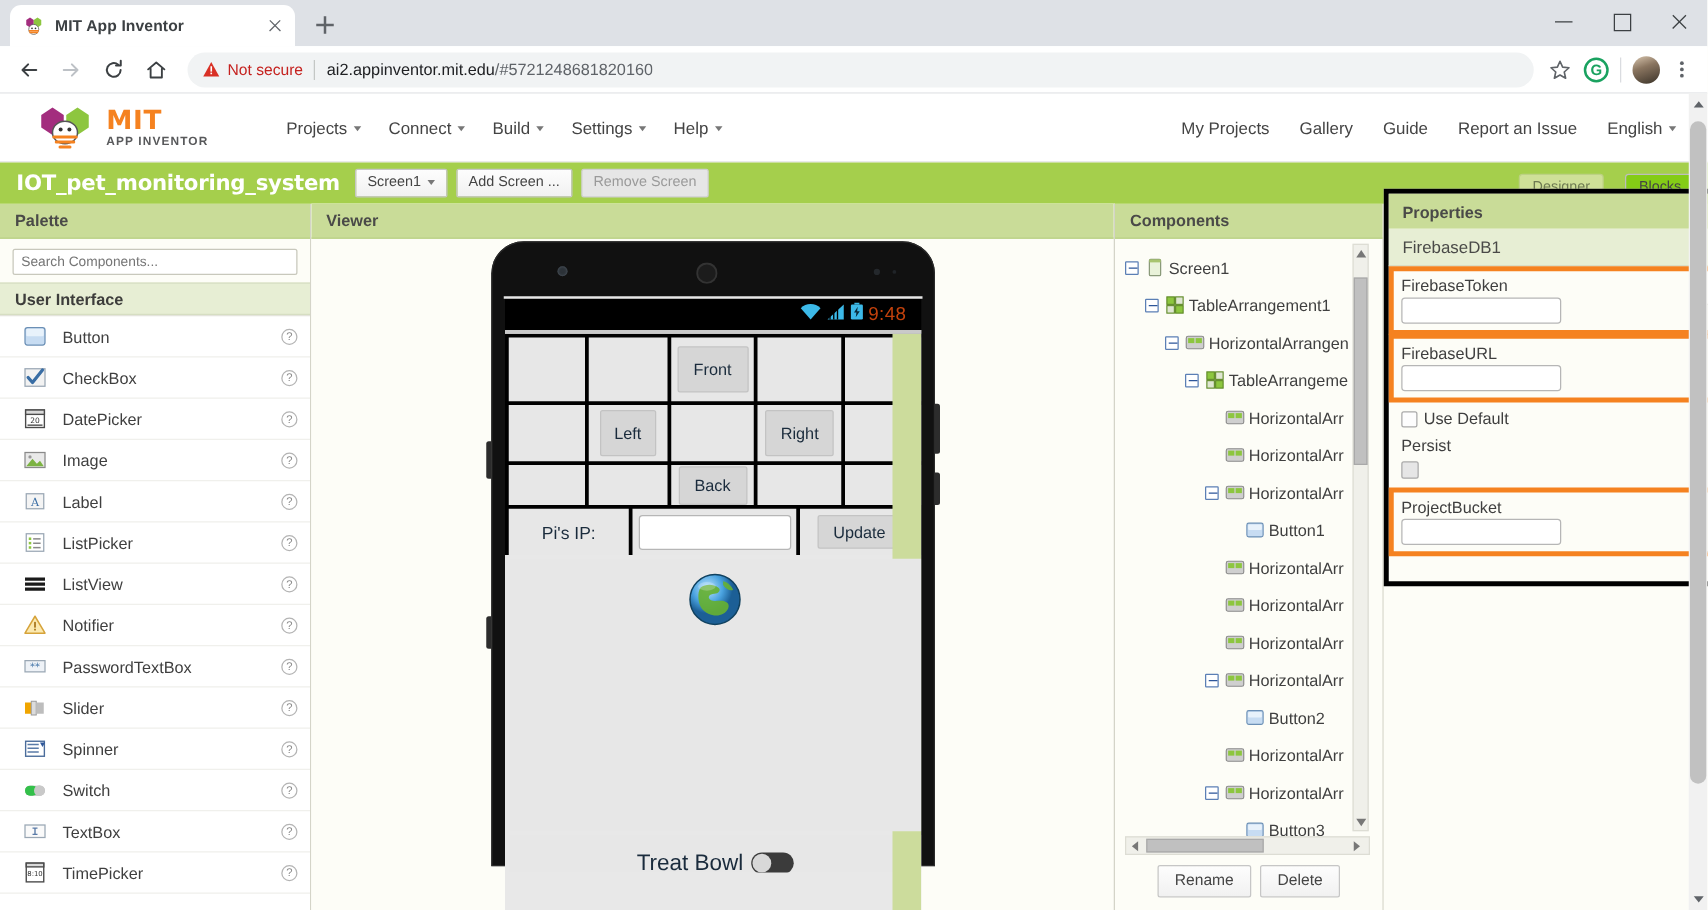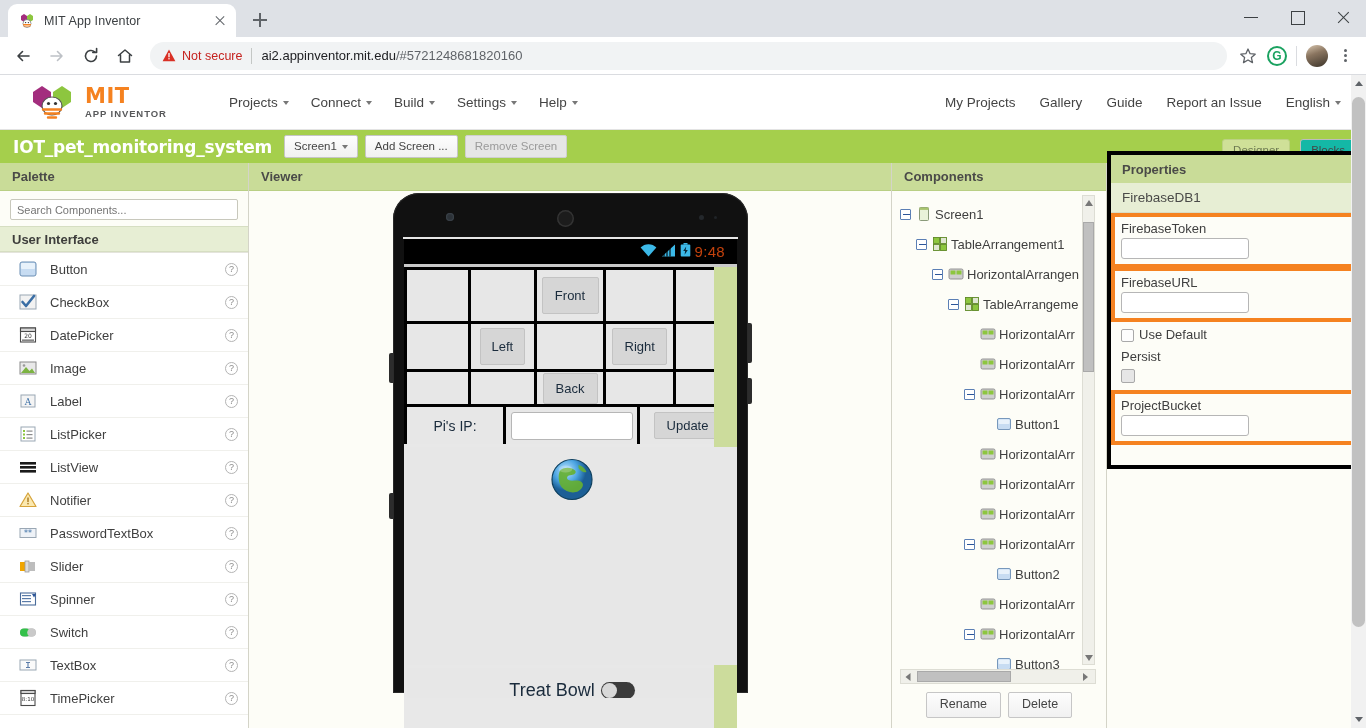--- a/index.html
+++ b/index.html
@@ -12,21 +12,21 @@
   }
 
   
   .browser-tabbar {
     height:37px; background:#dee1e6; display:flex; align-items:flex-end;
     position:relative;
   }
   .tab {
     margin-left:8px; width:228px; height:33px; background:#fff;
     border-radius:9px 9px 0 0; display:flex; align-items:center;
-    padding:0 8px 0 11px; position:relative;
+    padding:0 8px 0 11px; position:relative;font-weight:bold;
   }
   .tab-favicon { width:16px; height:16px; position:relative; flex:0 0 16px; margin-right:9px; }
   .tab-title {
     font-size:12.5px; color:#3c4043; white-space:nowrap; overflow:hidden;
     flex:1; letter-spacing:0.1px;
   }
   .tab-close { width:16px; height:16px; position:relative; flex:0 0 16px; cursor:pointer; }
   .tab-close::before, .tab-close::after {
     content:""; position:absolute; left:2px; top:7px; width:12px; height:1.3px;
     background:#5f6368;
@@ -109,24 +109,24 @@
   }
   .proj-name { font-size:17px; font-weight:bold; color:#fff; margin-right:12px; white-space:nowrap;
                font-family:"DejaVu Sans", sans-serif; letter-spacing:-0.2px;}
   .btn {
     font-size:11.5px; color:#444; background:linear-gradient(#fdfdfd,#f1f1f1);
     border:1px solid #c6c6c6; border-radius:2px; padding:4px 9px; cursor:pointer;
     white-space:nowrap; line-height:1.1;
   }
   .btn.disabled { color:#9a9a9a; background:#e6e6e6; border-color:#cfcfcf; }
   .pbar-btns { display:flex; align-items:center; gap:7px; }
-  .pbar-right { position:absolute; right:10px; top:9px; display:flex; gap:10px; }
+  .pbar-right { position:absolute; right:10px; top:9px; display:flex; gap:17px; }
   .toggle-btn { font-size:11.5px; padding:4px 10px; border-radius:3px; cursor:pointer; border:1px solid #bdbdbd;}
   .toggle-btn.off { background:#cfe098; color:#6e7a52; border-color:#bcd183; }
-  .toggle-btn.on  { background:#14b8a6; color:#444; }
+  .toggle-btn.on  { background:#84cc16; color:#444; }
 
   
   .ai-panels { display:flex; height:565px; background:#fdfdf7; }
 
   .panel-head {
     height:28px; background:#c9dc98; display:flex; align-items:center;
     padding:0 12px; font-size:13px; font-weight:bold; color:#4a4a48;
     border-bottom:1px solid #b9cf85;
   }
 

